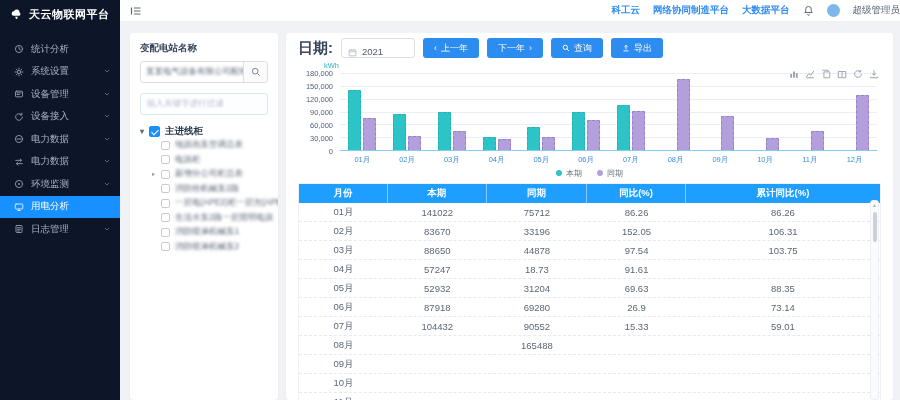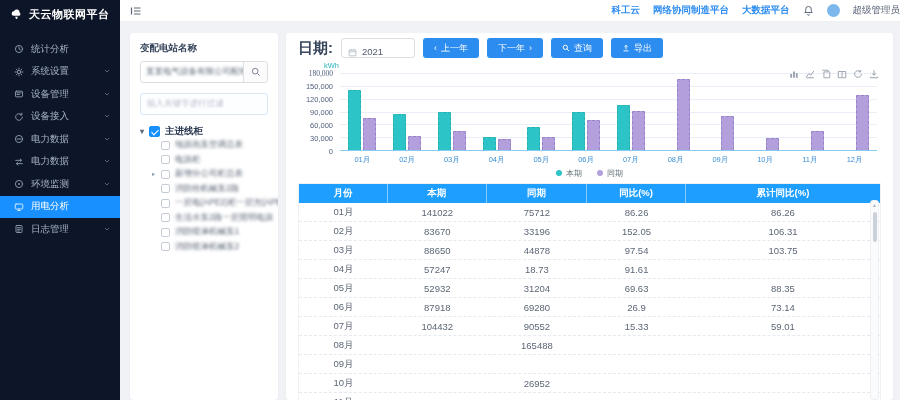--- a/index.html
+++ b/index.html
@@ -366,21 +366,21 @@
           <path d="M9.2 1.2v2.2H7"></path>
         </svg></span>
     <span><svg width="10" height="10" viewBox="0 0 12 12" fill="none" stroke="currentColor" stroke-width="1.2">
           <path d="M6 1.5v6M3.8 5.3 6 7.5l2.2-2.2M1.8 9.2v1.3h8.4V9.2"></path>
         </svg></span>
   </div>
 
   <div class="chart-wrap">
     <span class="kwh">kWh</span>
     <div class="ylabels">
-        <span class="ylabel" style="top: 0%; font-family: Liberation Serif, serif;">180,000</span>
+        <span class="ylabel" style="top: 0%;">180,000</span>
         <span class="ylabel" style="top: 16.6667%;">150,000</span>
         <span class="ylabel" style="top: 33.3333%;">120,000</span>
         <span class="ylabel" style="top: 50%;">90,000</span>
         <span class="ylabel" style="top: 66.6667%;">60,000</span>
         <span class="ylabel" style="top: 83.3333%;">30,000</span>
         <span class="ylabel" style="top: 100%;">0</span>
       </div>
     <div class="plot">
         <div class="gridline" style="top: 0%;"></div>
         <div class="gridline" style="top: 16.6667%;"></div>
@@ -531,21 +531,20 @@
         </div>
         <div class="tbl-row">
           <span class="cell">09月</span>
           <span class="cell"></span>
           <span class="cell"></span>
           <span class="cell"></span>
         </div>
         <div class="tbl-row">
           <span class="cell">10月</span>
           <span class="cell"></span>
-          <span class="cell">26952</span>
           <span class="cell"></span>
           <span class="cell"></span>
         </div>
         <div class="tbl-row">
           <span class="cell">11月</span>
           <span class="cell"></span>
           <span class="cell"></span>
           <span class="cell"></span>
           <span class="cell"></span>
         </div>

